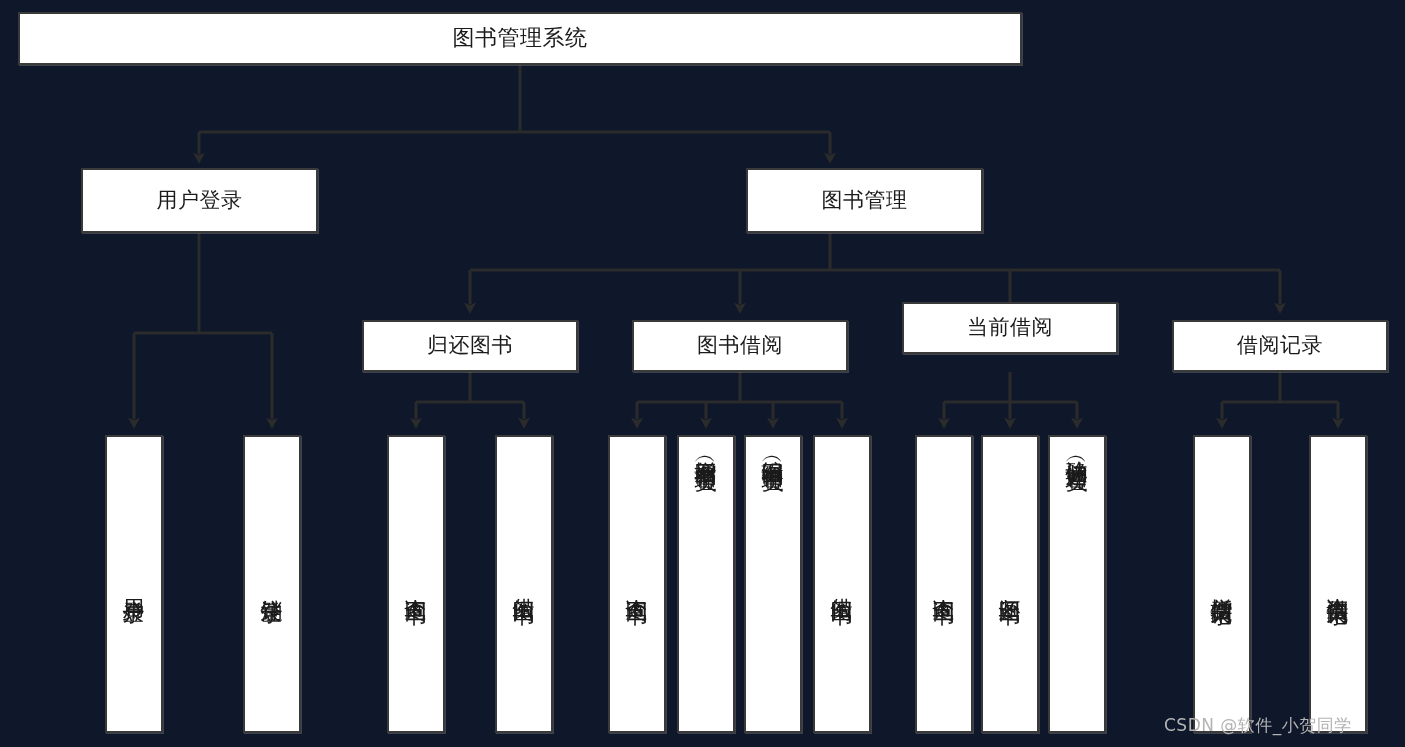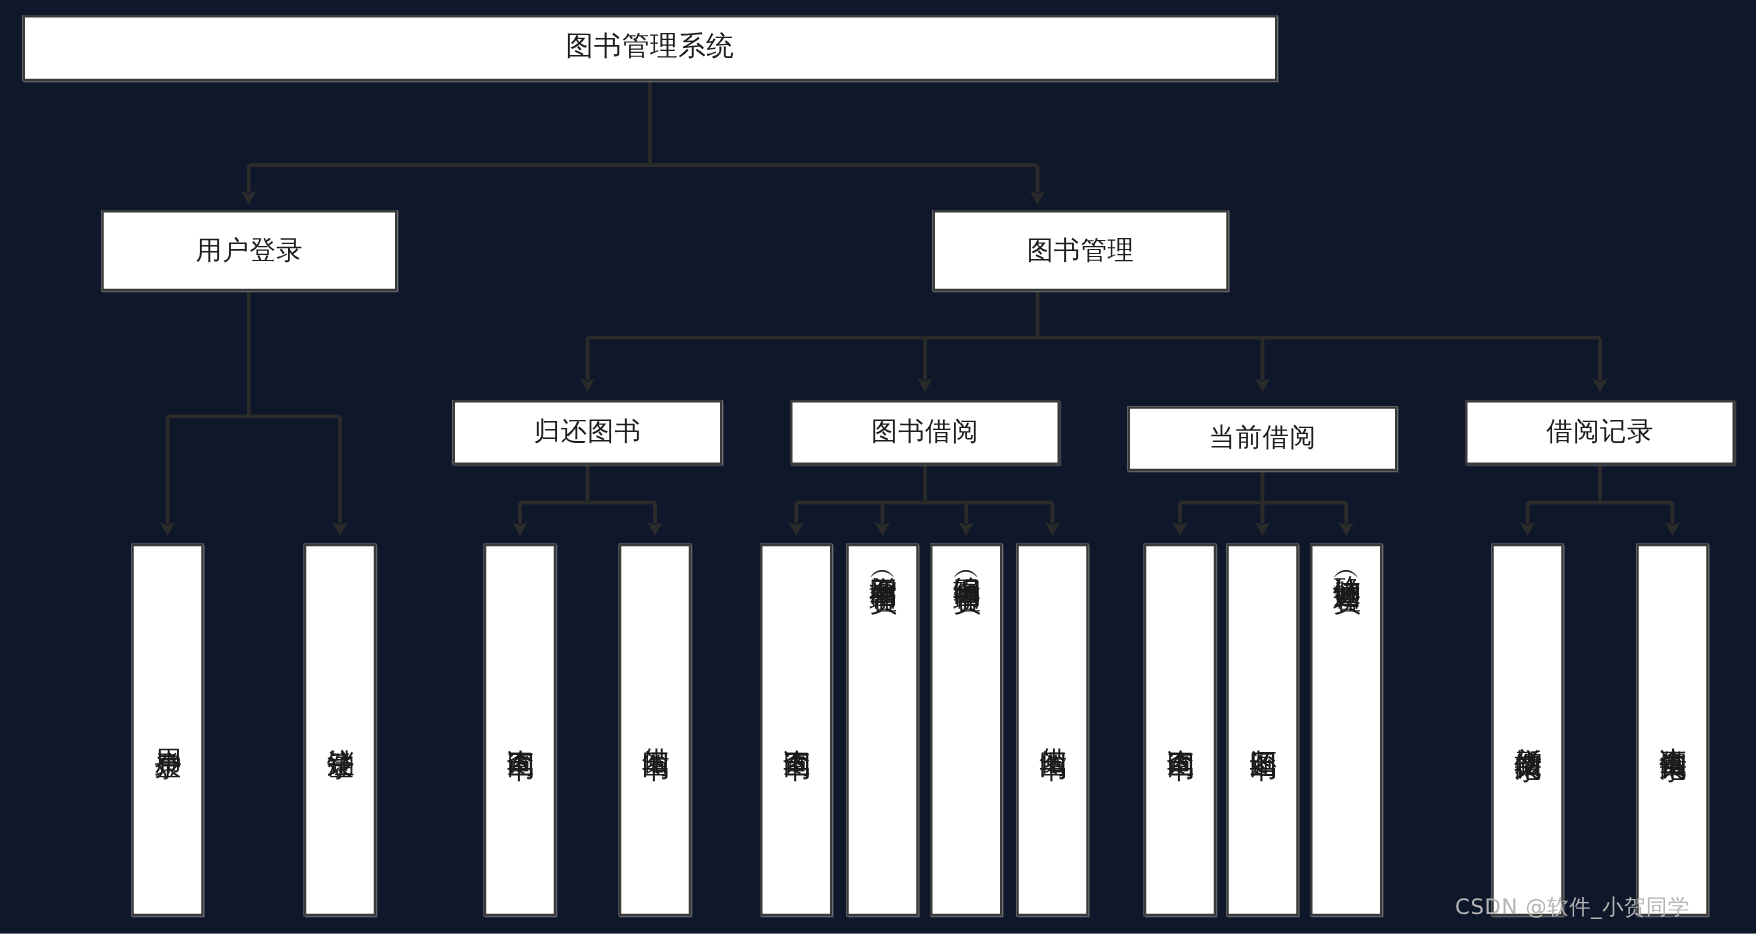--- a/index.html
+++ b/index.html
@@ -137,21 +137,21 @@
   <div class="node horiz" style="left:711px; top:168px; width:237px; height:65px;margin-left:35px;">
     <span class="lbl">图书管理</span>
   </div>
 
   <div class="node horiz" style="left:362px; top:320px; width:216px; height:52px;">
     <span class="lbl">归还图书</span>
   </div>
   <div class="node horiz" style="left:632px; top:320px; width:216px; height:52px;">
     <span class="lbl">图书借阅</span>
   </div>
-  <div class="node horiz" style="left:902px; top:325px; width:216px; height:52px;">
+  <div class="node horiz" style="left:902px; top:302px; width:216px; height:52px;">
     <span class="lbl">当前借阅</span>
   </div>
   <div class="node horiz" style="left:1172px; top:320px; width:216px; height:52px;">
     <span class="lbl">借阅记录</span>
   </div>
 
   <div class="node vert center-v" style="left:105px; top:435px; width:58px; height:298px;">
     <span class="lbl">用户登录</span>
   </div>
   <div class="node vert center-v" style="left:243px; top:435px; width:58px; height:298px;">

